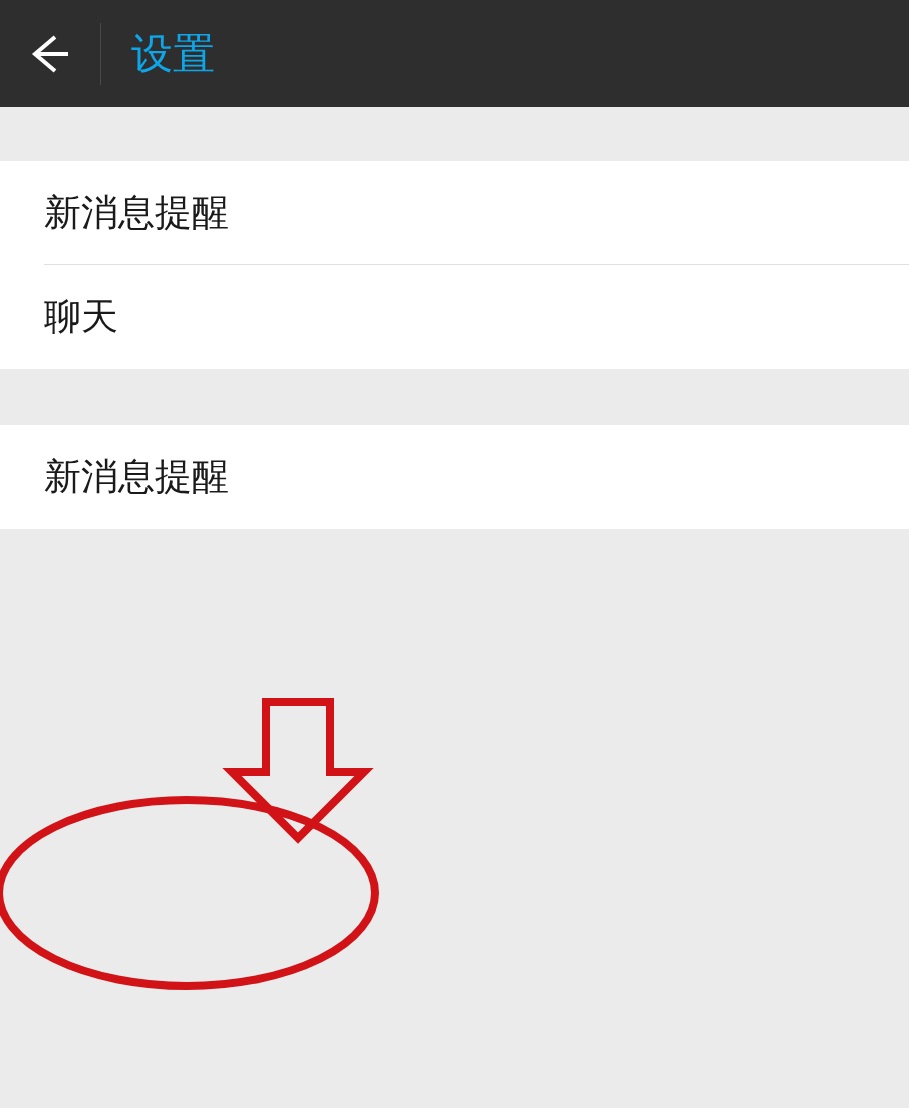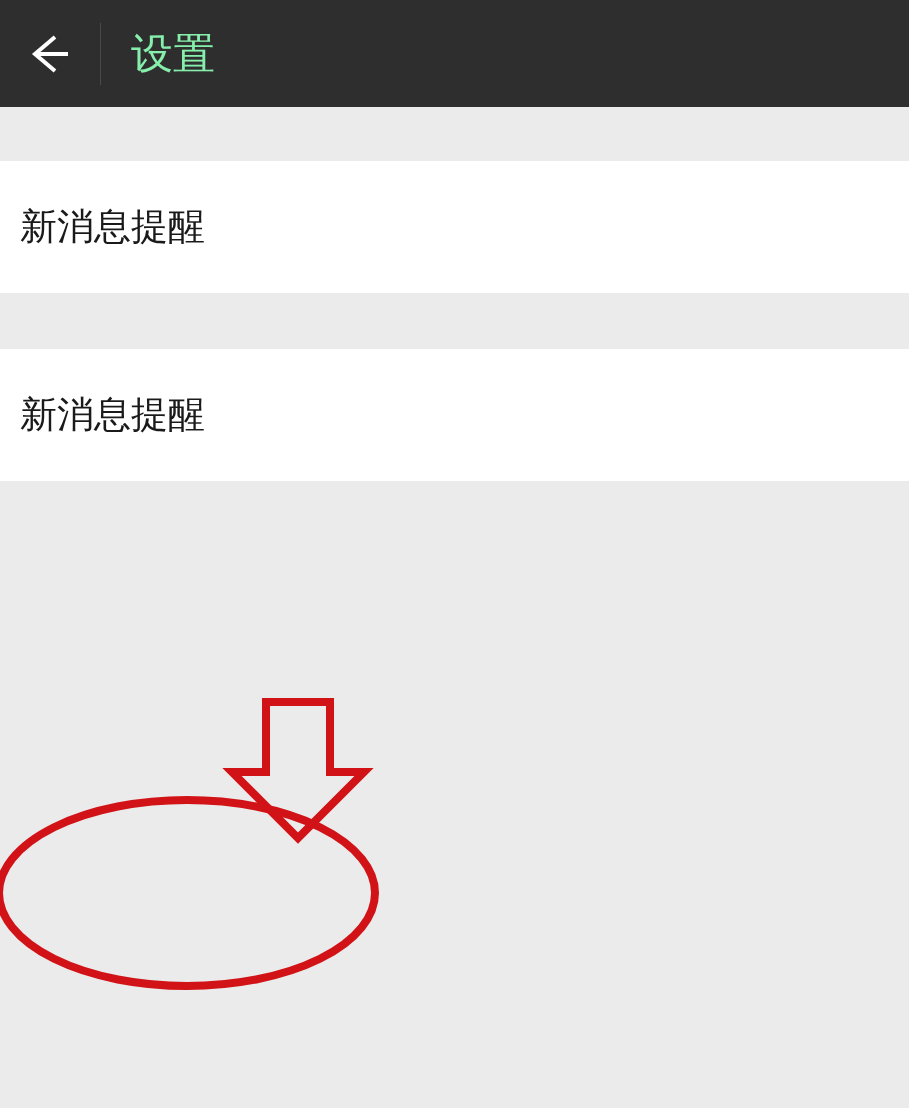--- a/index.html
+++ b/index.html
@@ -38,38 +38,39 @@
       fill: none;
     }
     .divider-vertical {
       width: 1px;
       height: 62px;
       background: #4a4a4a;
       margin-left: 12px;
       margin-right: 30px;
     }
     .header-title {
-      color: #86efac;
+      color: #0ea5e9;
       font-size: 42px;
       font-weight: 400;
     }
     .gap-top {
       height: 54px;
       background: #ebebeb;
     }
     .list-group {
       background: #ffffff;
     }
     .list-item {
-      height: 132px;
+      height: 104px;
       display: flex;
       align-items: center;
       padding: 0 20px;
       cursor: pointer;
       position: relative;
+      margin-left: 24px;
     }
     .list-item-label {
       font-size: 37px;
       color: #1a1a1a;
       font-weight: 400;
     }
     .list-item:not(:last-child)::after {
       content: '';
       position: absolute;
       bottom: 0;
@@ -103,20 +104,23 @@
   <div class="divider-vertical"></div>
   <div class="header-title">设置</div>
 </div>
 
 <div class="gap-top"></div>
 
 <div class="list-group">
   <div class="list-item">
     <span class="list-item-label">新消息提醒</span>
   </div>
+  <div class="list-item">
+    <span class="list-item-label">聊天</span>
+  </div>
 </div>
 
 <div class="gap-mid"></div>
 
 <div class="list-group">
   <div class="list-item">
     <span class="list-item-label">新消息提醒</span>
   </div>
 </div>
 

